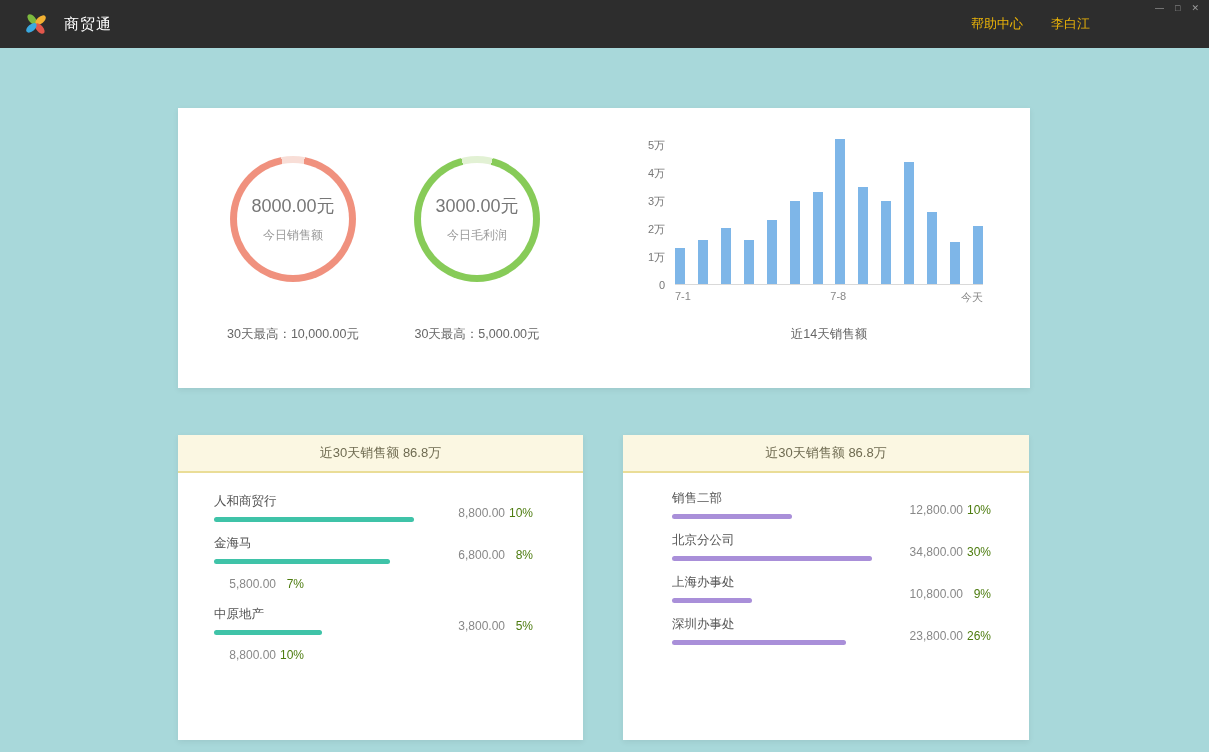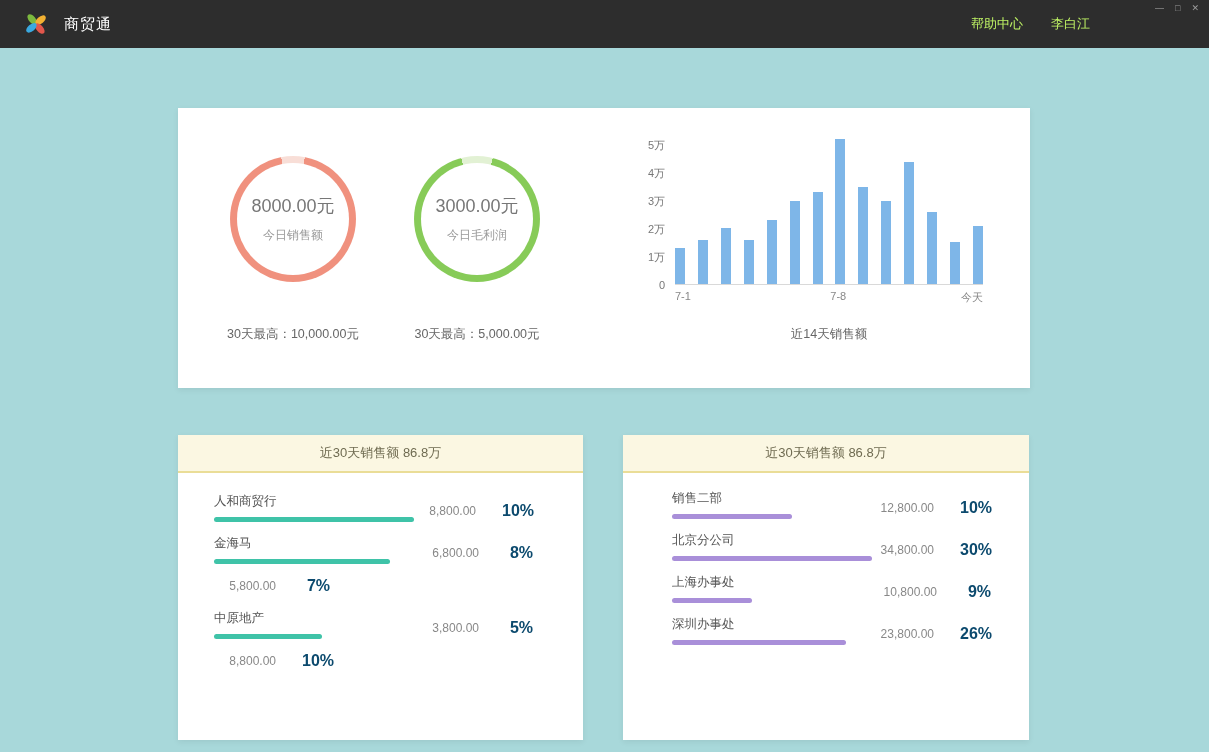--- a/index.html
+++ b/index.html
@@ -14,21 +14,21 @@
   
   .titlebar {
     position:absolute; top:0; left:0; right:0; height:48px;
     background:#2d2d2d; color:#fff;
     display:flex; align-items:center; padding:0 24px;
   }
   .logo { width:24px; height:24px; margin-right:16px; display:flex; }
   .app-title { font-size:15px; letter-spacing:1px; color:#fff; }
   .titlebar-spacer { flex:1; }
   .titlebar-right { display:flex; align-items:center; margin-right:95px; }
-  .tb-link { font-size:13px; color:#bef264; margin-left:28px; cursor:pointer; text-decoration:none; }
+  .tb-link { font-size:13px; color:#eab308; margin-left:28px; cursor:pointer; text-decoration:none; }
   .win-controls { position:absolute; top:3px; right:10px; display:flex; gap:11px; }
   .wc { font-size:9px; color:#9b9b9b; cursor:pointer; line-height:1.2; user-select:none; }
 
   
   .card { background:#fff; box-shadow:0 2px 6px rgba(0,0,0,.07); }
 
   
   .overview-card { position:absolute; left:178px; top:108px; width:852px; height:280px; }
   .gauge-block { position:absolute; top:48px; width:190px; text-align:center; }
   .gauge-0 { left:20px; }
@@ -69,23 +69,23 @@
     background:#fbf7e2; border-bottom:2px solid #eadd97;
     font-size:13px; color:#6f6b51;
   }
   .ranking-list { padding:20px 50px 0 36px; }
   .department-card .ranking-list { padding:17px 38px 0 49px; }
   .ranking-row { display:flex; align-items:flex-end; margin-bottom:13px; }
   .row-left { flex:1; }
   .row-name { font-size:12.5px; color:#555; }
   .row-bar-track { width:200px; margin-top:7px; }
   .row-bar { height:5px; border-radius:3px; }
-  .row-right { display:flex; align-items:center; gap:26px; padding-bottom:2px; }
+  .row-right { display:flex; align-items:center; gap:0; padding-bottom:2px; }
   .row-value { font-size:12px; color:#888; min-width:62px; text-align:right; }
-  .row-pct   { font-size:16px; color:#0c4a6e; min-width:28px; text-align:right;font-weight:bold; }
+  .row-pct   { font-size:12px; color:#4d7c0f; min-width:28px; text-align:right; }
 </style>
 </head>
 <body>
 
 <header class="titlebar">
   <span class="logo">
     <svg viewBox="0 0 24 24" width="24" height="24" aria-hidden="true">
       <g transform="translate(12,12)">
         <ellipse rx="3.4" ry="6.2" cx="0" cy="-6" fill="#7cb93e" transform="rotate(-40)"></ellipse>
         <ellipse rx="3.4" ry="6.2" cx="0" cy="-6" fill="#f2b132" transform="rotate(50)"></ellipse>

